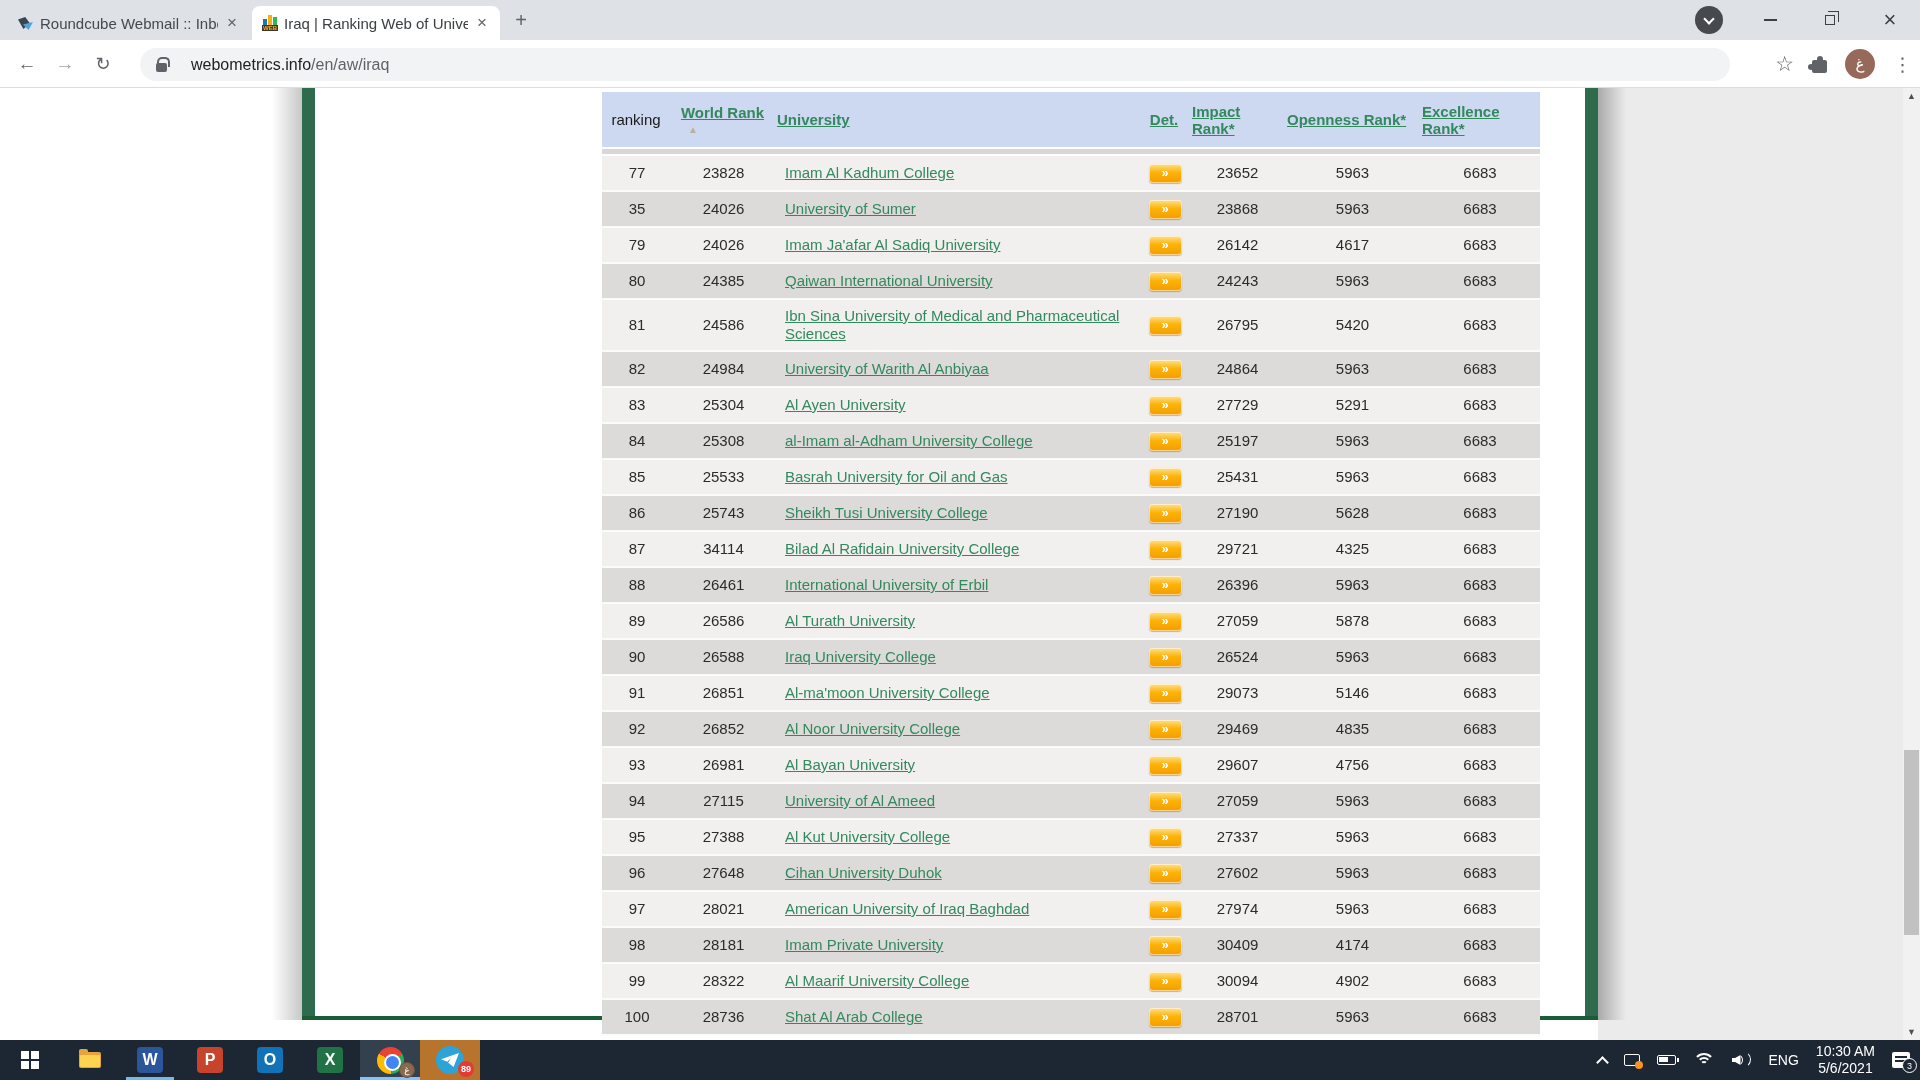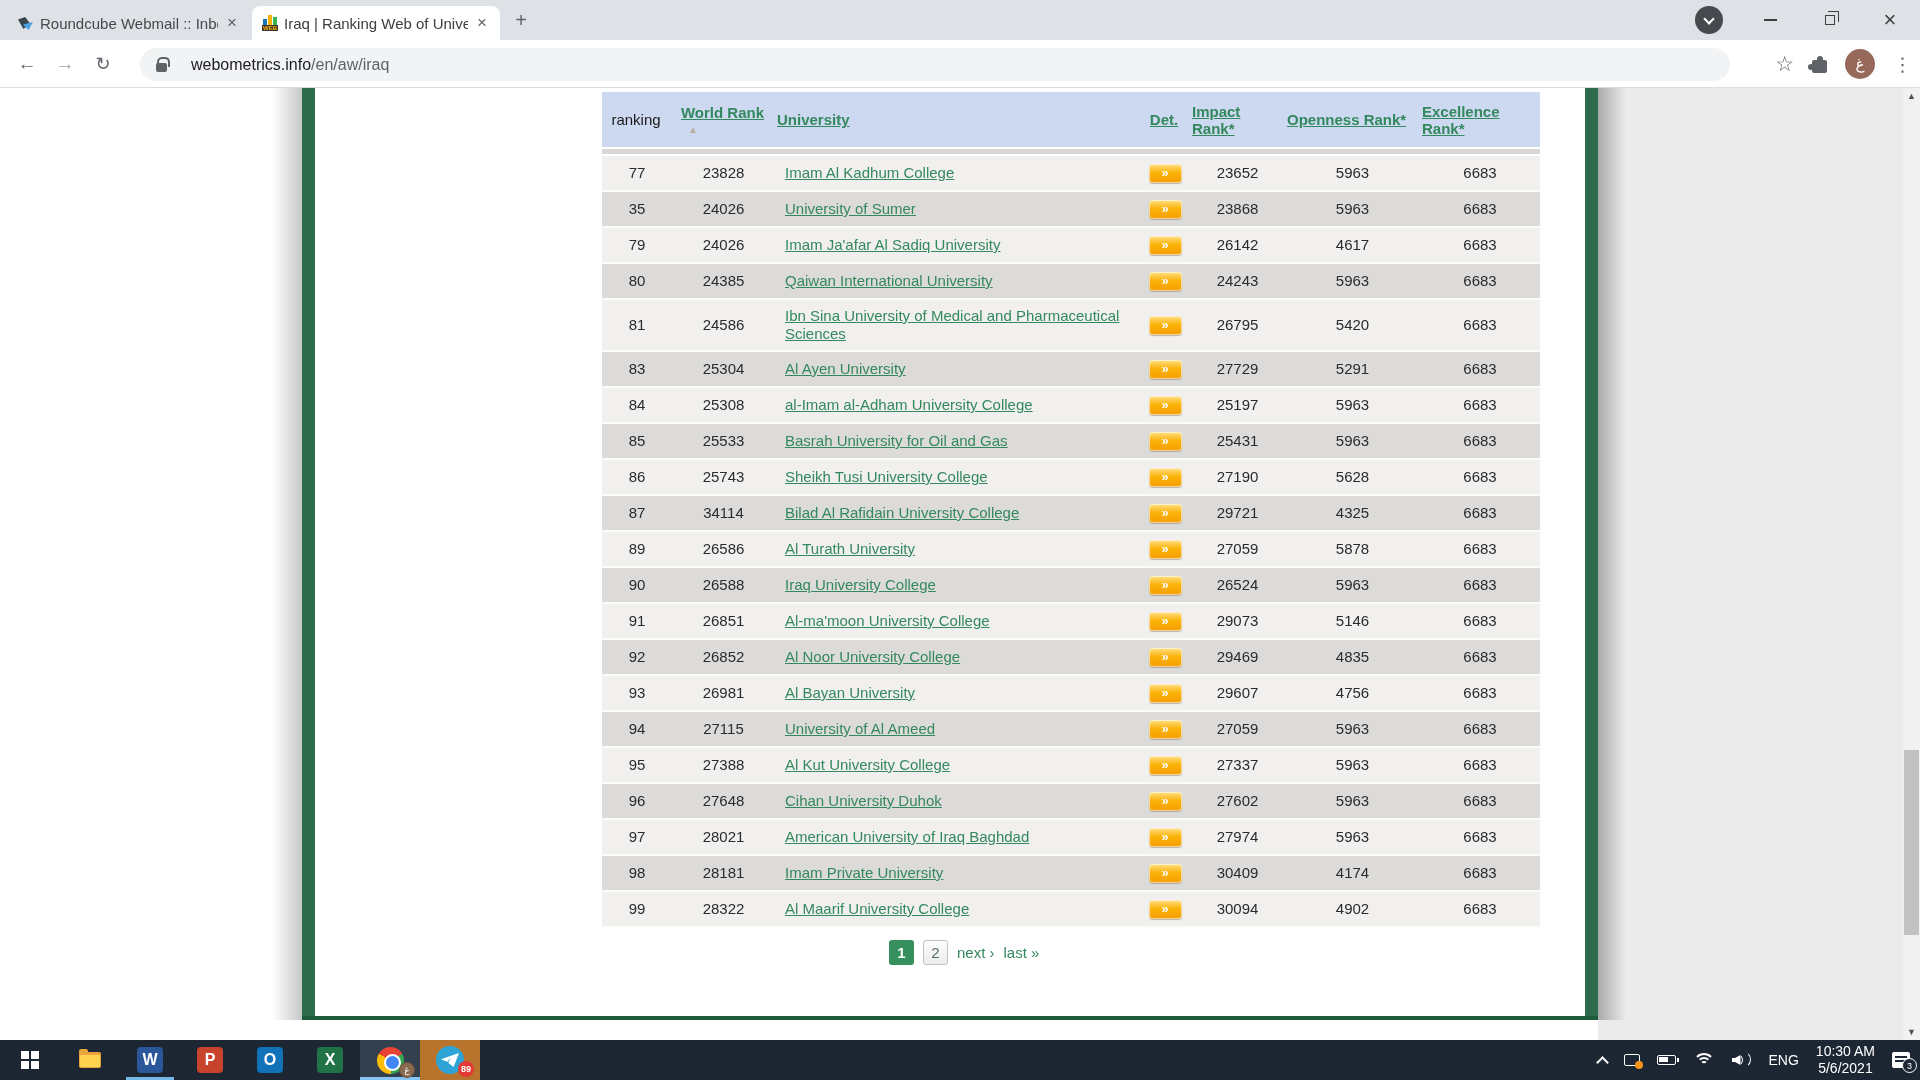--- a/index.html
+++ b/index.html
@@ -265,20 +265,29 @@
             <tr>
               <td>81</td>
               <td>24586</td>
               <td class="univ"><a>Ibn Sina University of Medical and Pharmaceutical Sciences</a></td>
               <td><span class="detbtn">»</span></td>
               <td>26795</td>
               <td>5420</td>
               <td>6683</td>
             </tr>
 
+            <tr>
+              <td>82</td>
+              <td>24984</td>
+              <td class="univ"><a>University of Warith Al Anbiyaa</a></td>
+              <td><span class="detbtn">»</span></td>
+              <td>24864</td>
+              <td>5963</td>
+              <td>6683</td>
+            </tr>
 
             <tr>
               <td>83</td>
               <td>25304</td>
               <td class="univ"><a>Al Ayen University</a></td>
               <td><span class="detbtn">»</span></td>
               <td>27729</td>
               <td>5291</td>
               <td>6683</td>
             </tr>
@@ -316,20 +325,29 @@
             <tr>
               <td>87</td>
               <td>34114</td>
               <td class="univ"><a>Bilad Al Rafidain University College</a></td>
               <td><span class="detbtn">»</span></td>
               <td>29721</td>
               <td>4325</td>
               <td>6683</td>
             </tr>
 
+            <tr>
+              <td>88</td>
+              <td>26461</td>
+              <td class="univ"><a>International University of Erbil</a></td>
+              <td><span class="detbtn">»</span></td>
+              <td>26396</td>
+              <td>5963</td>
+              <td>6683</td>
+            </tr>
 
             <tr>
               <td>89</td>
               <td>26586</td>
               <td class="univ"><a>Al Turath University</a></td>
               <td><span class="detbtn">»</span></td>
               <td>27059</td>
               <td>5878</td>
               <td>6683</td>
             </tr>
@@ -427,20 +445,29 @@
             <tr>
               <td>99</td>
               <td>28322</td>
               <td class="univ"><a>Al Maarif University College</a></td>
               <td><span class="detbtn">»</span></td>
               <td>30094</td>
               <td>4902</td>
               <td>6683</td>
             </tr>
 
+            <tr>
+              <td>100</td>
+              <td>28736</td>
+              <td class="univ"><a>Shat Al Arab College</a></td>
+              <td><span class="detbtn">»</span></td>
+              <td>28701</td>
+              <td>5963</td>
+              <td>6683</td>
+            </tr>
           </tbody>
       </table>
 
       <div class="pager">
         <span class="page-current">1</span>
         <a class="page-link">2</a>
         <a class="txt">next ›</a>
         <a class="txt">last »</a>
       </div>
     </div>

